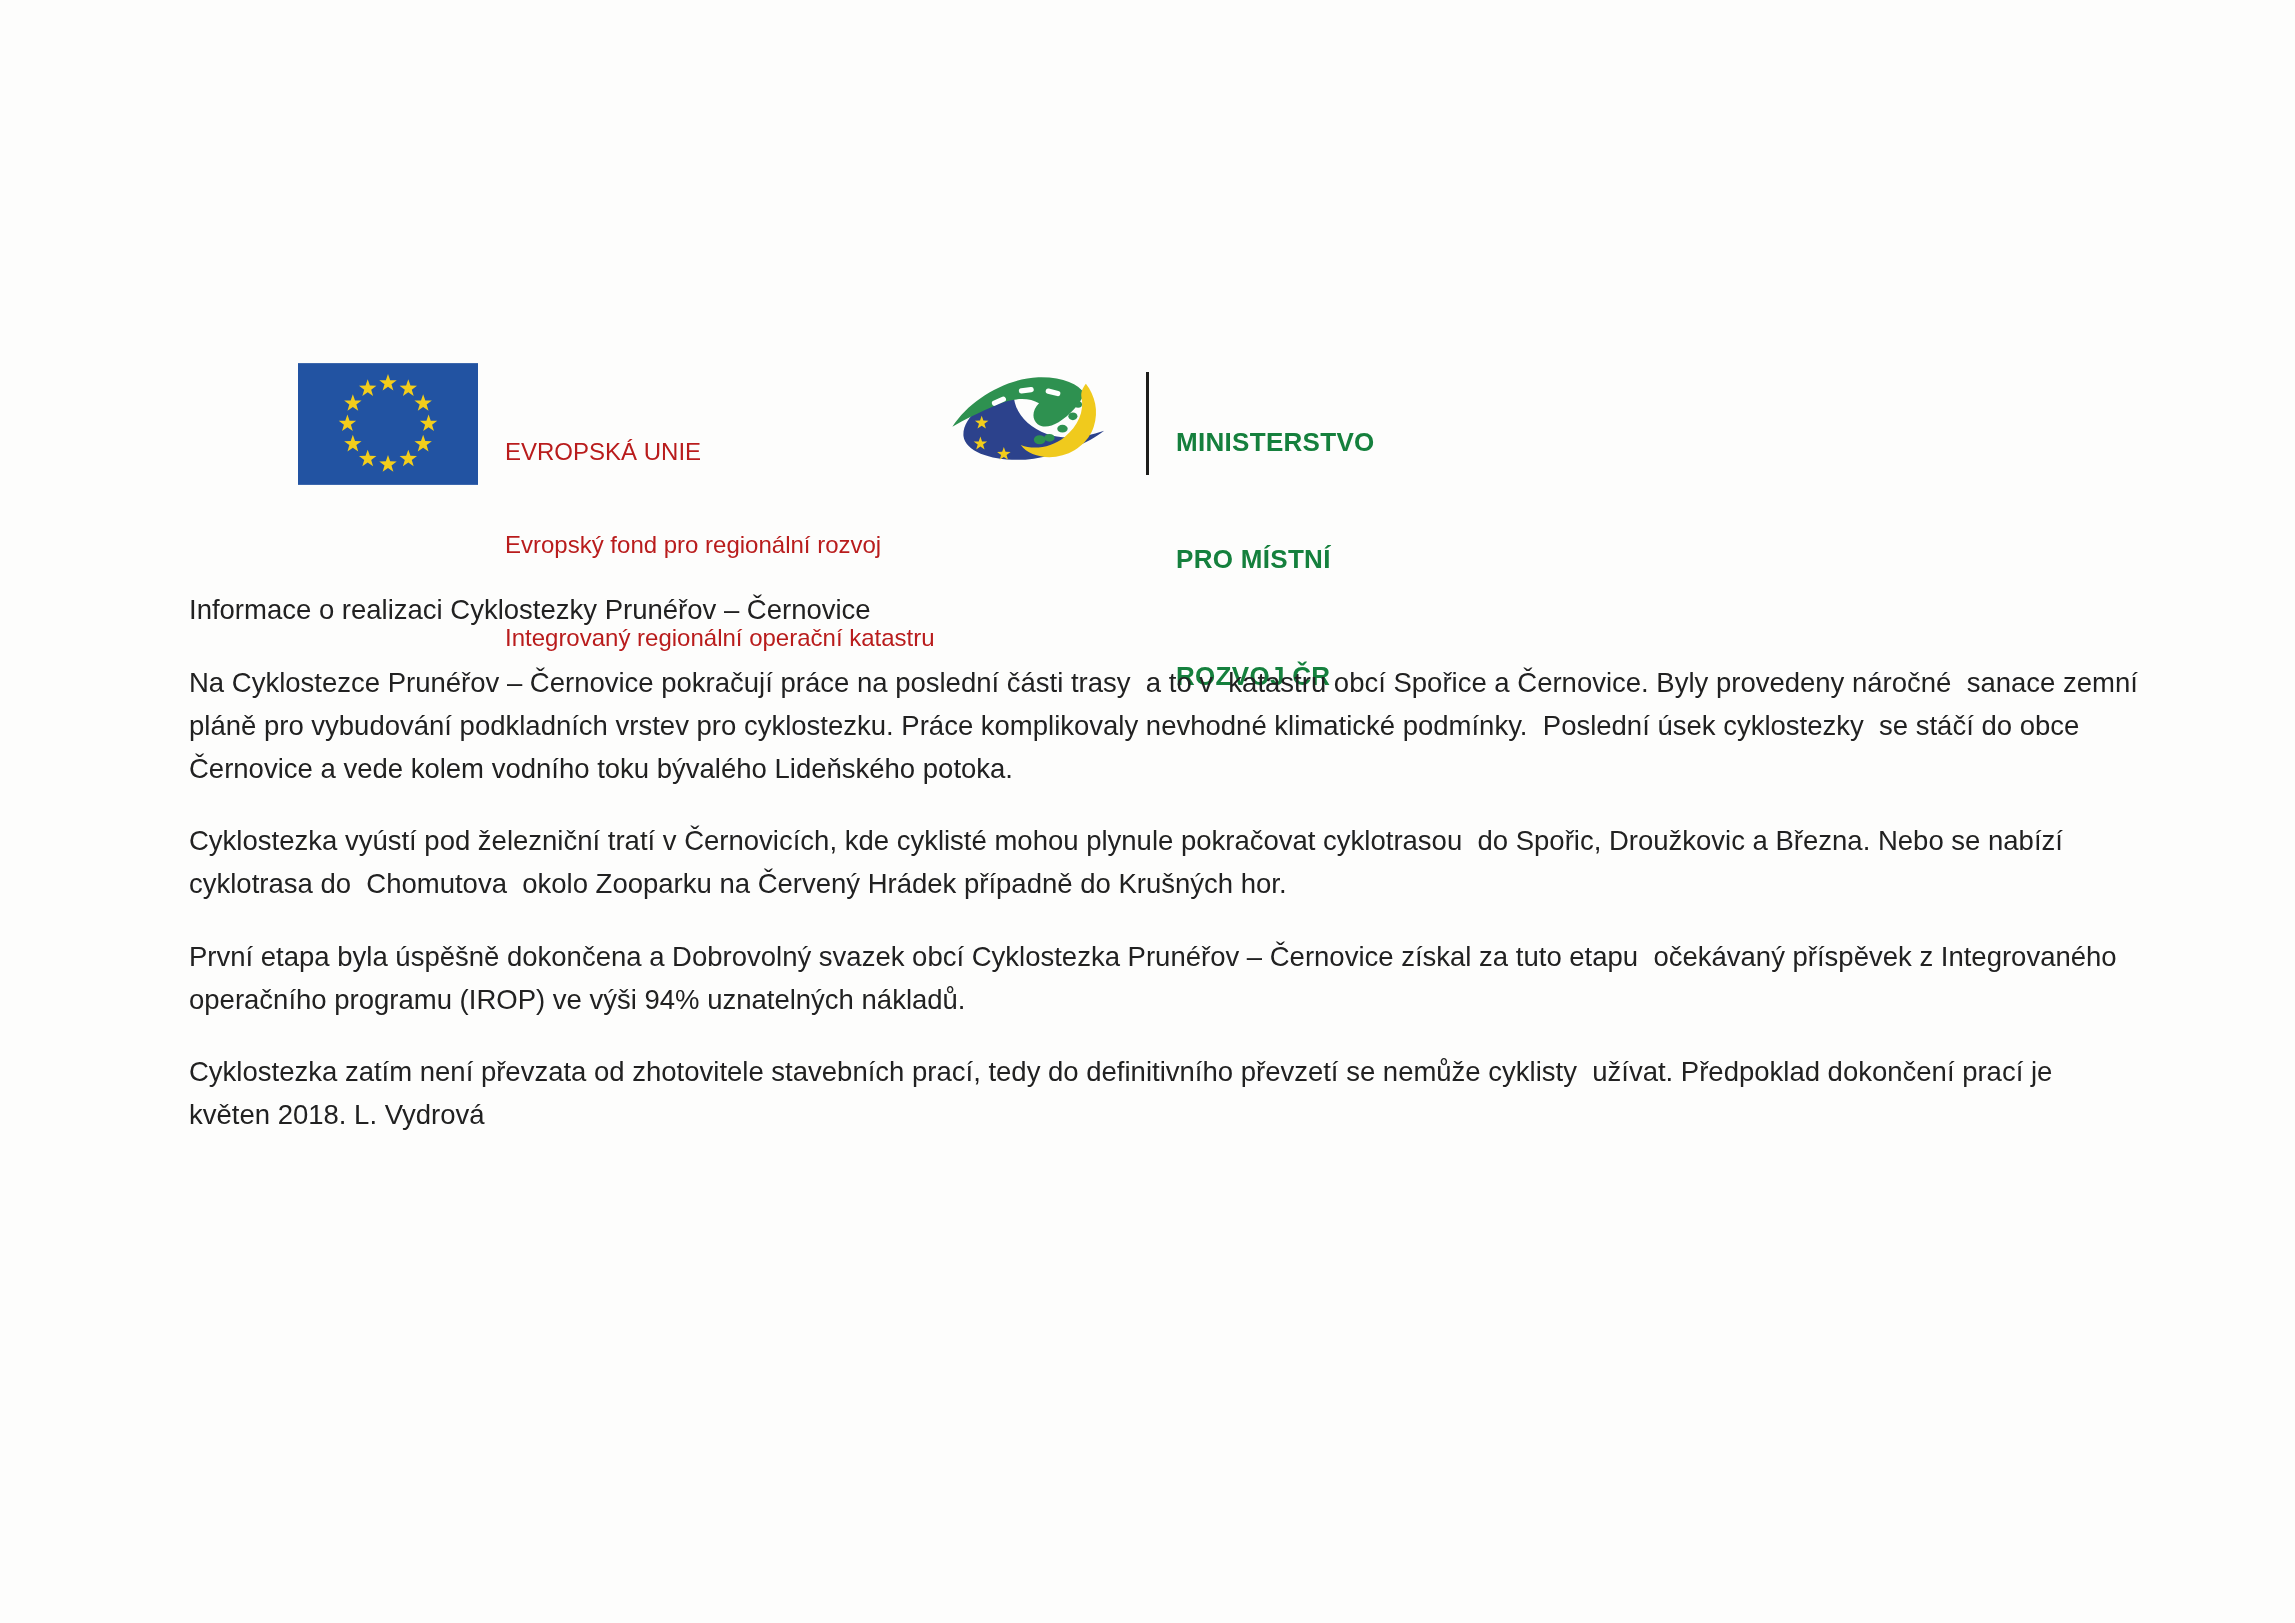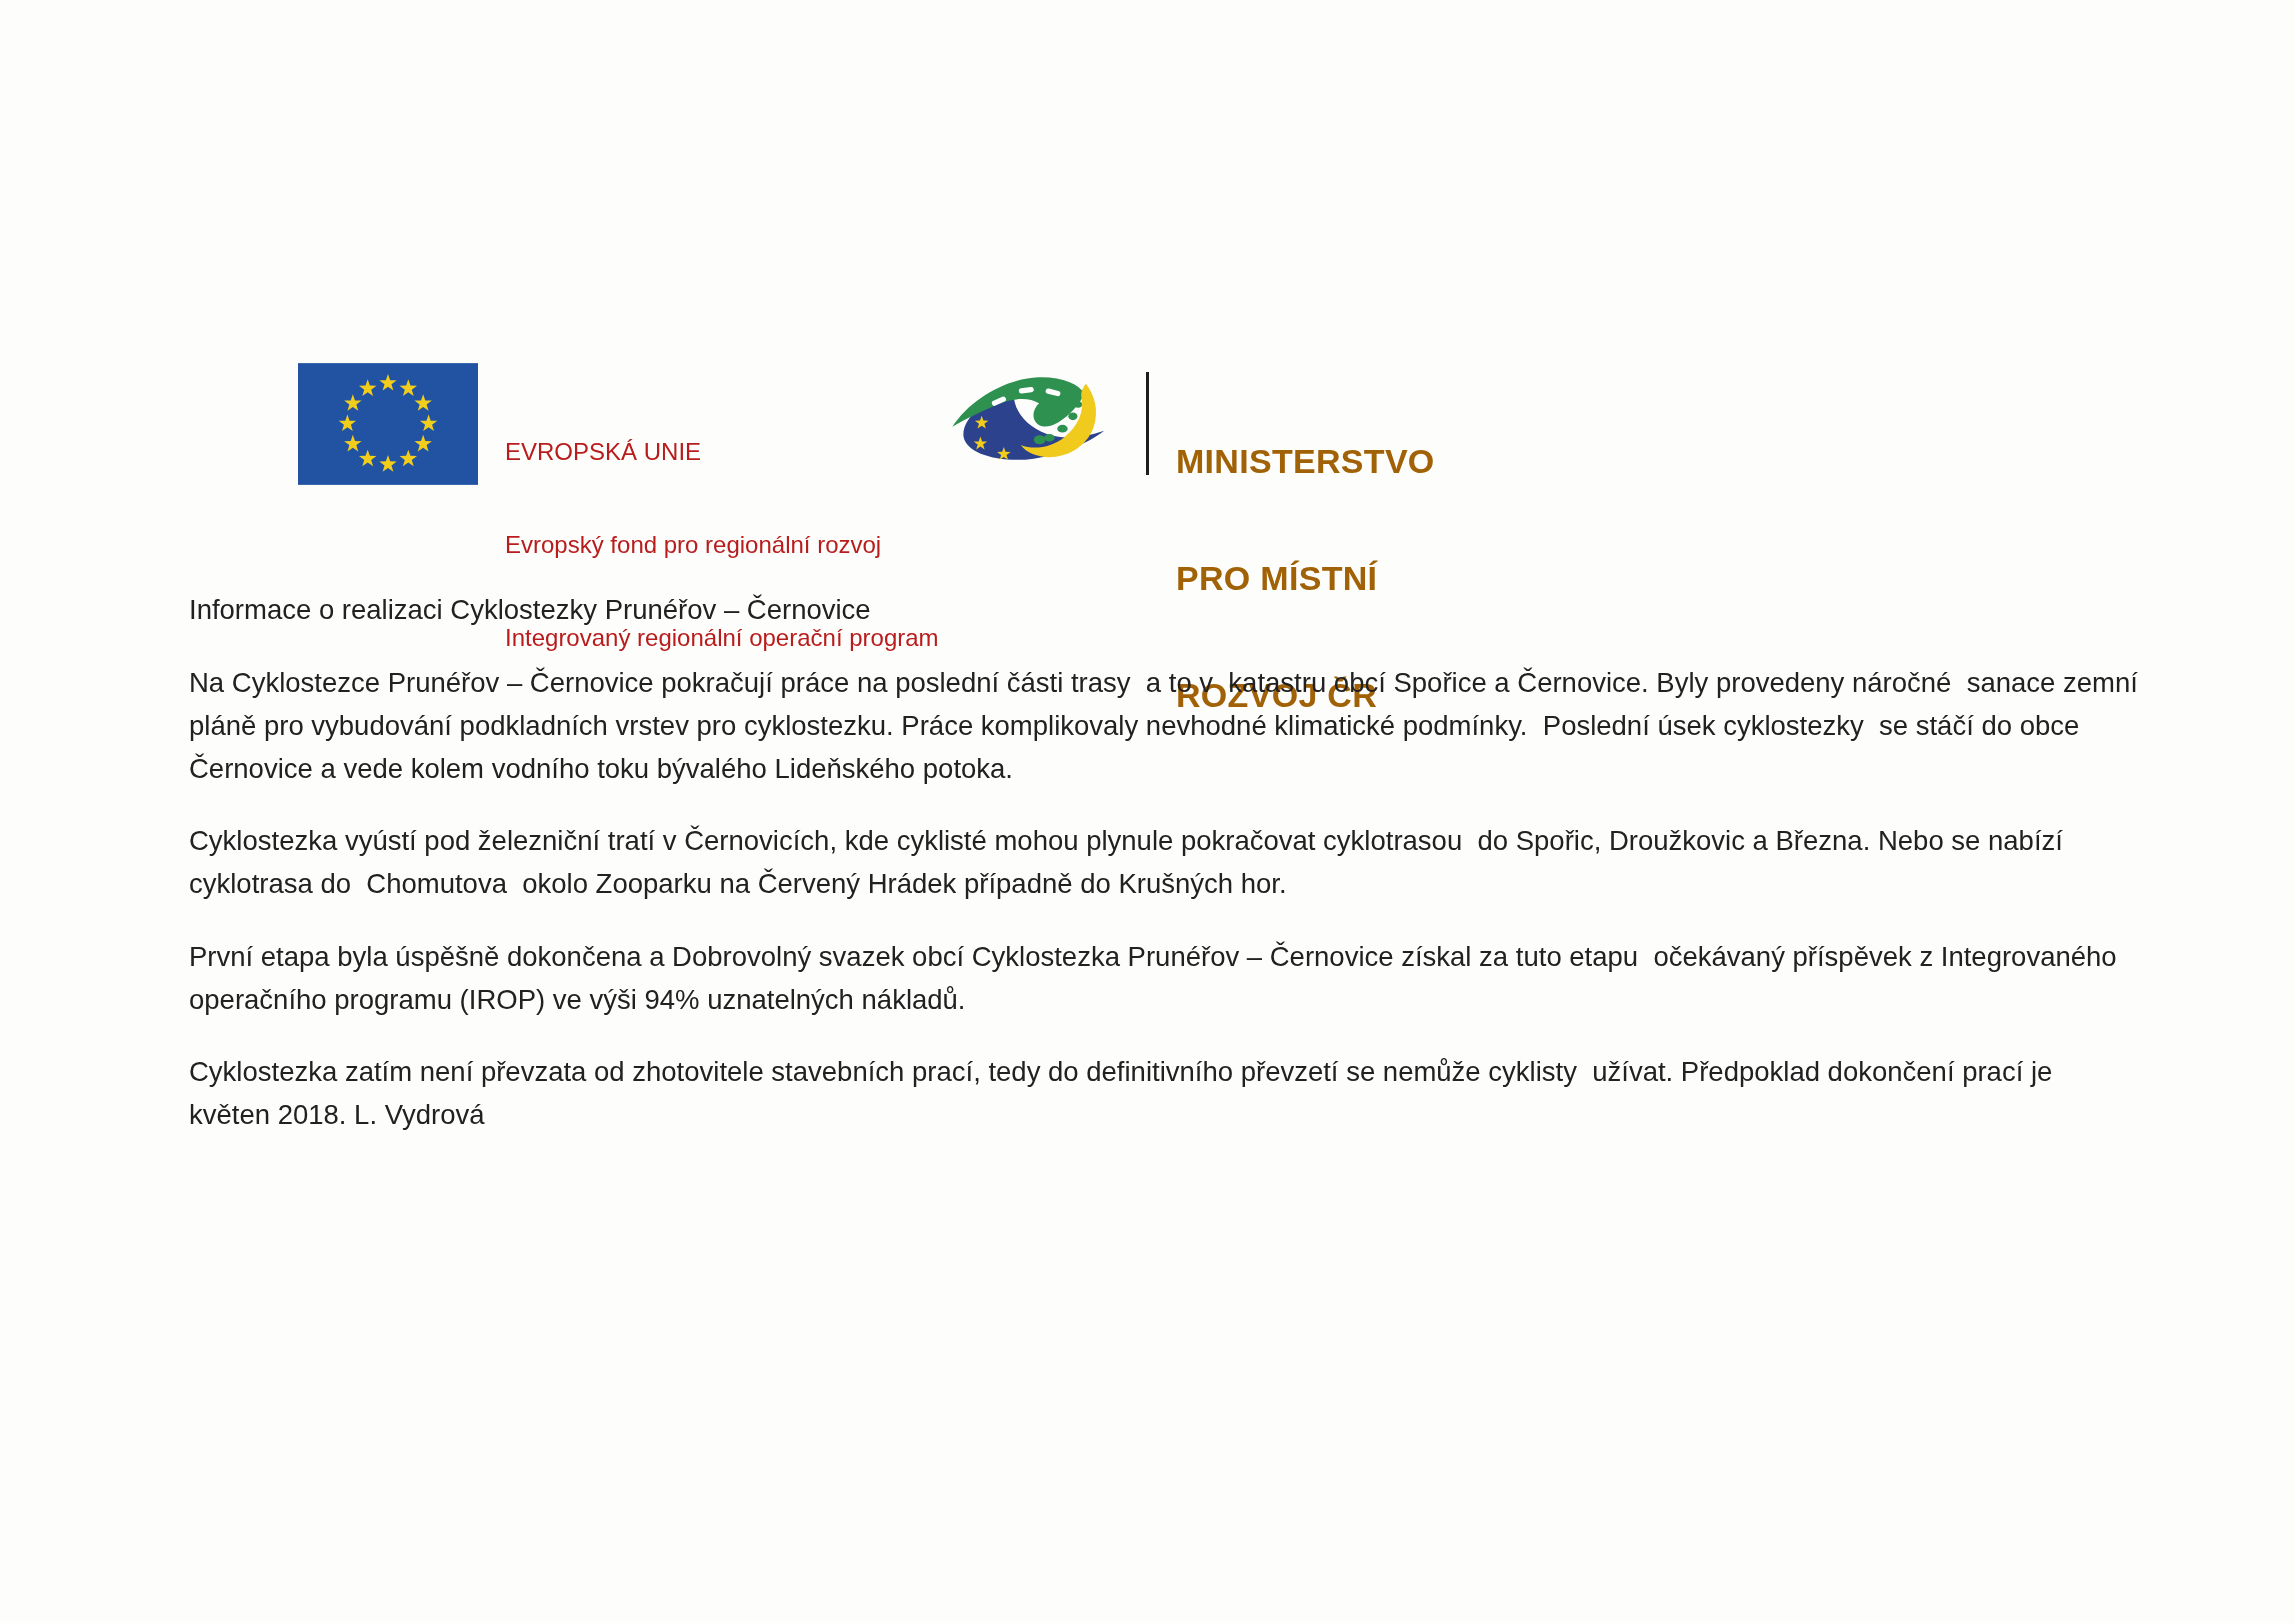--- a/index.html
+++ b/index.html
@@ -16,23 +16,23 @@
   
   .eu-flag{position:absolute;left:298px;top:363px;width:180px;height:122px;}
   .eu-text{
     position:absolute;left:505px;top:374px;
     font-size:24px;line-height:31px;color:#b91c1c;
     white-space:pre;
   }
   .mmr-swirl{position:absolute;left:950px;top:374px;width:165px;height:99px;}
   .mmr-divider{position:absolute;left:1146px;top:372px;width:3.3px;height:103px;background:#1d1d1b;}
   .mmr-text{
-    position:absolute;left:1176px;top:364px;
-    font-size:34px;font-weight:bold;line-height:39px;
-    letter-spacing:0.3px;color:#a16207;white-space:pre;
+    position:absolute;left:1176px;top:345px;
+    font-size:26px;font-weight:bold;line-height:39px;
+    letter-spacing:0.3px;color:#15803d;white-space:pre;
   }
 
   
   .content{
     position:absolute;left:189px;top:588px;width:1964px;
     font-size:27.5px;line-height:43px;color:#212121;
   }
   .content p{margin:0 0 29.5px 0;white-space:pre;}
 </style>
 </head>
@@ -83,21 +83,21 @@
         </g>
       <g transform="translate(106.5,38.8)">
           <polygon points="0,-14 3.29,-4.53 13.31,-4.33 5.33,1.73 8.23,11.33 0,5.6 -8.23,11.33 -5.33,1.73 -13.31,-4.33 -3.29,-4.53"></polygon>
         </g>
     </g>
   </svg>
 
   <div class="eu-text">
     <div>EVROPSKÁ UNIE</div>
     <div>Evropský fond pro regionální rozvoj</div>
-    <div>Integrovaný regionální operační program</div>
+    <div>Integrovaný regionální operační katastru</div>
   </div>
 
   <svg class="mmr-swirl" viewBox="0 15 252 152" aria-hidden="true">
 
     <path fill="#2c428c" d="M 97,46 C 55,52 18,82 20,110 C 23,138 78,152 128,145 C 172,138 212,121 236,102
          C 206,113 172,116 148,107 C 118,96 98,74 97,46 Z"></path>
 
     <path fill="#2e9150" d="M 3,96 C 30,54 85,22 135,20 C 172,19 196,30 206,45
          C 198,62 184,78 166,89 C 154,96 142,98 134,92
          C 124,84 126,70 136,60 C 120,50 95,52 72,62

